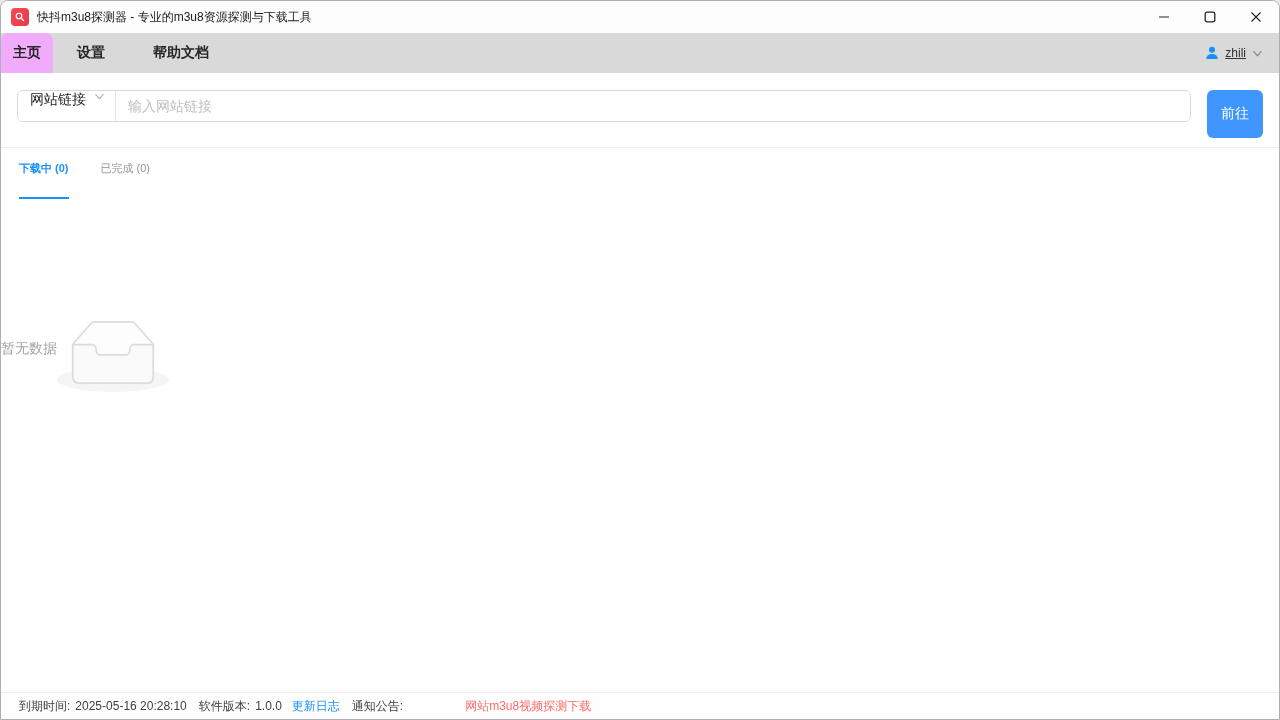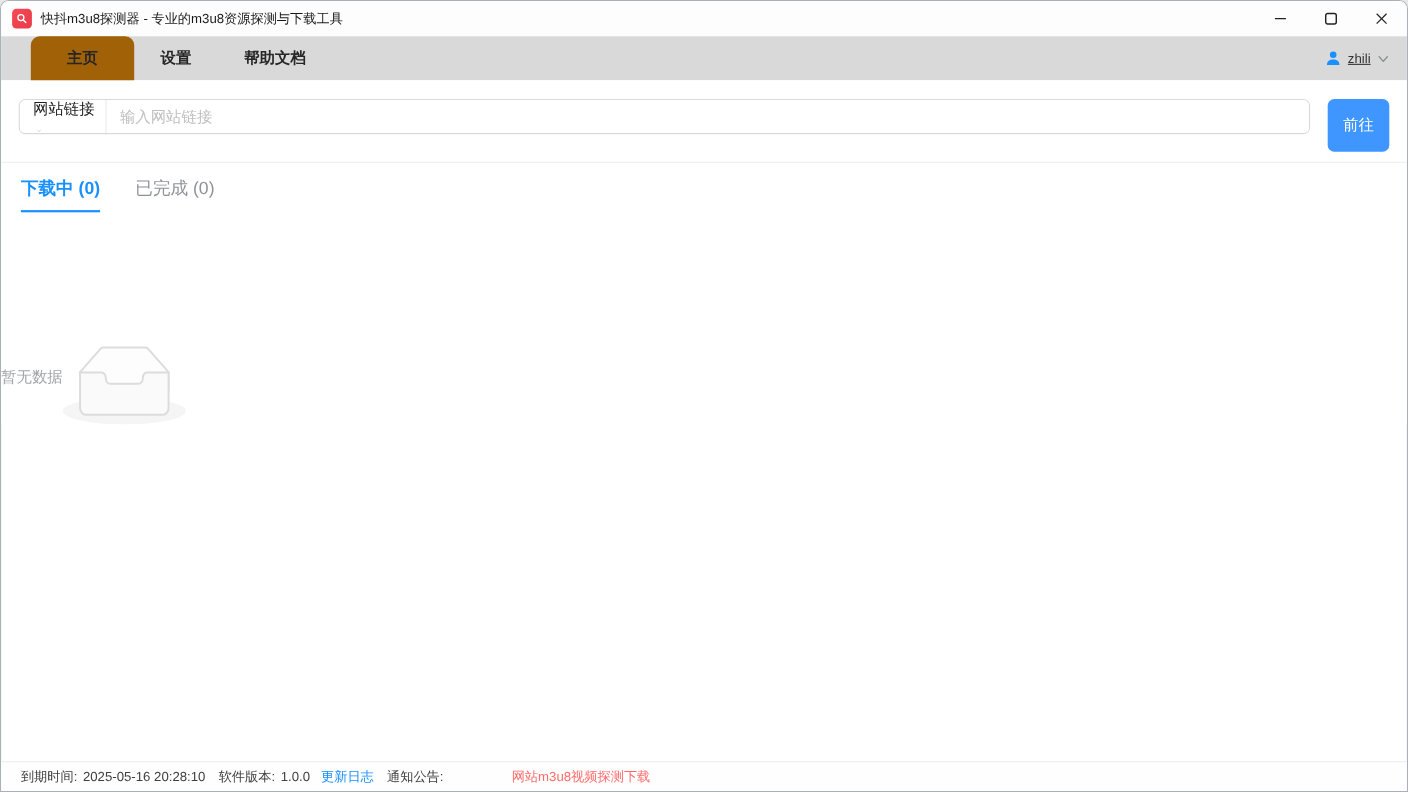--- a/index.html
+++ b/index.html
@@ -56,24 +56,23 @@
   }
   .nav-tab {
     font-size: 14px;
     font-weight: 700;
     color: #262626;
     display: flex; align-items: center; justify-content: center;
     cursor: pointer;
     white-space: nowrap;
   }
   .nav-tab.active {
-    width: 94px;
-    background: #a16207;
+    width: 52px;
+    background: #f0abfc;
     border-radius: 8px 8px 0 0;
-    margin-left: 27px;
   }
   .nav-tab.plain { padding: 0 24px; }
   .user-box {
     margin-left: auto;
     margin-right: 16px;
     display: flex; align-items: center;
     gap: 6px;
     cursor: pointer;
   }
   .user-name { font-size: 12px; color: #333; text-decoration: underline; }
@@ -97,21 +96,20 @@
   .link-type-select {
     display: flex; 
     gap: 8px;
     padding: 0 10px 0 12px;
     border-right: 1px solid #e5e5e5;
     font-size: 14px;
     color: #1f1f1f;
     cursor: pointer;
     white-space: nowrap;
     background: #fff;
-    flex-direction: column;
   }
   .url-input {
     flex: 1;
     border: none;
     outline: none;
     padding: 0 12px;
     font-size: 14px;
     color: #333;
     font-family: inherit;
   }
@@ -129,22 +127,22 @@
     white-space: nowrap;
   }
   .divider { height: 1px; background: #ebeef1; }
   
   .dl-tabs {
     display: flex;
     gap: 32px;
     padding: 13px 18px 0 18px;
   }
   .dl-tab {
-    font-size: 16px;
-    padding-bottom: 9px;
+    font-size: 11px;
+    padding-bottom: 21px;
     cursor: pointer;
     white-space: nowrap;
   }
   .dl-tab.active {
     color: #1890ff;
     font-weight: 700;
     border-bottom: 2px solid #1890ff;
   }
   .dl-tab.idle { color: #8f9296; }
   

